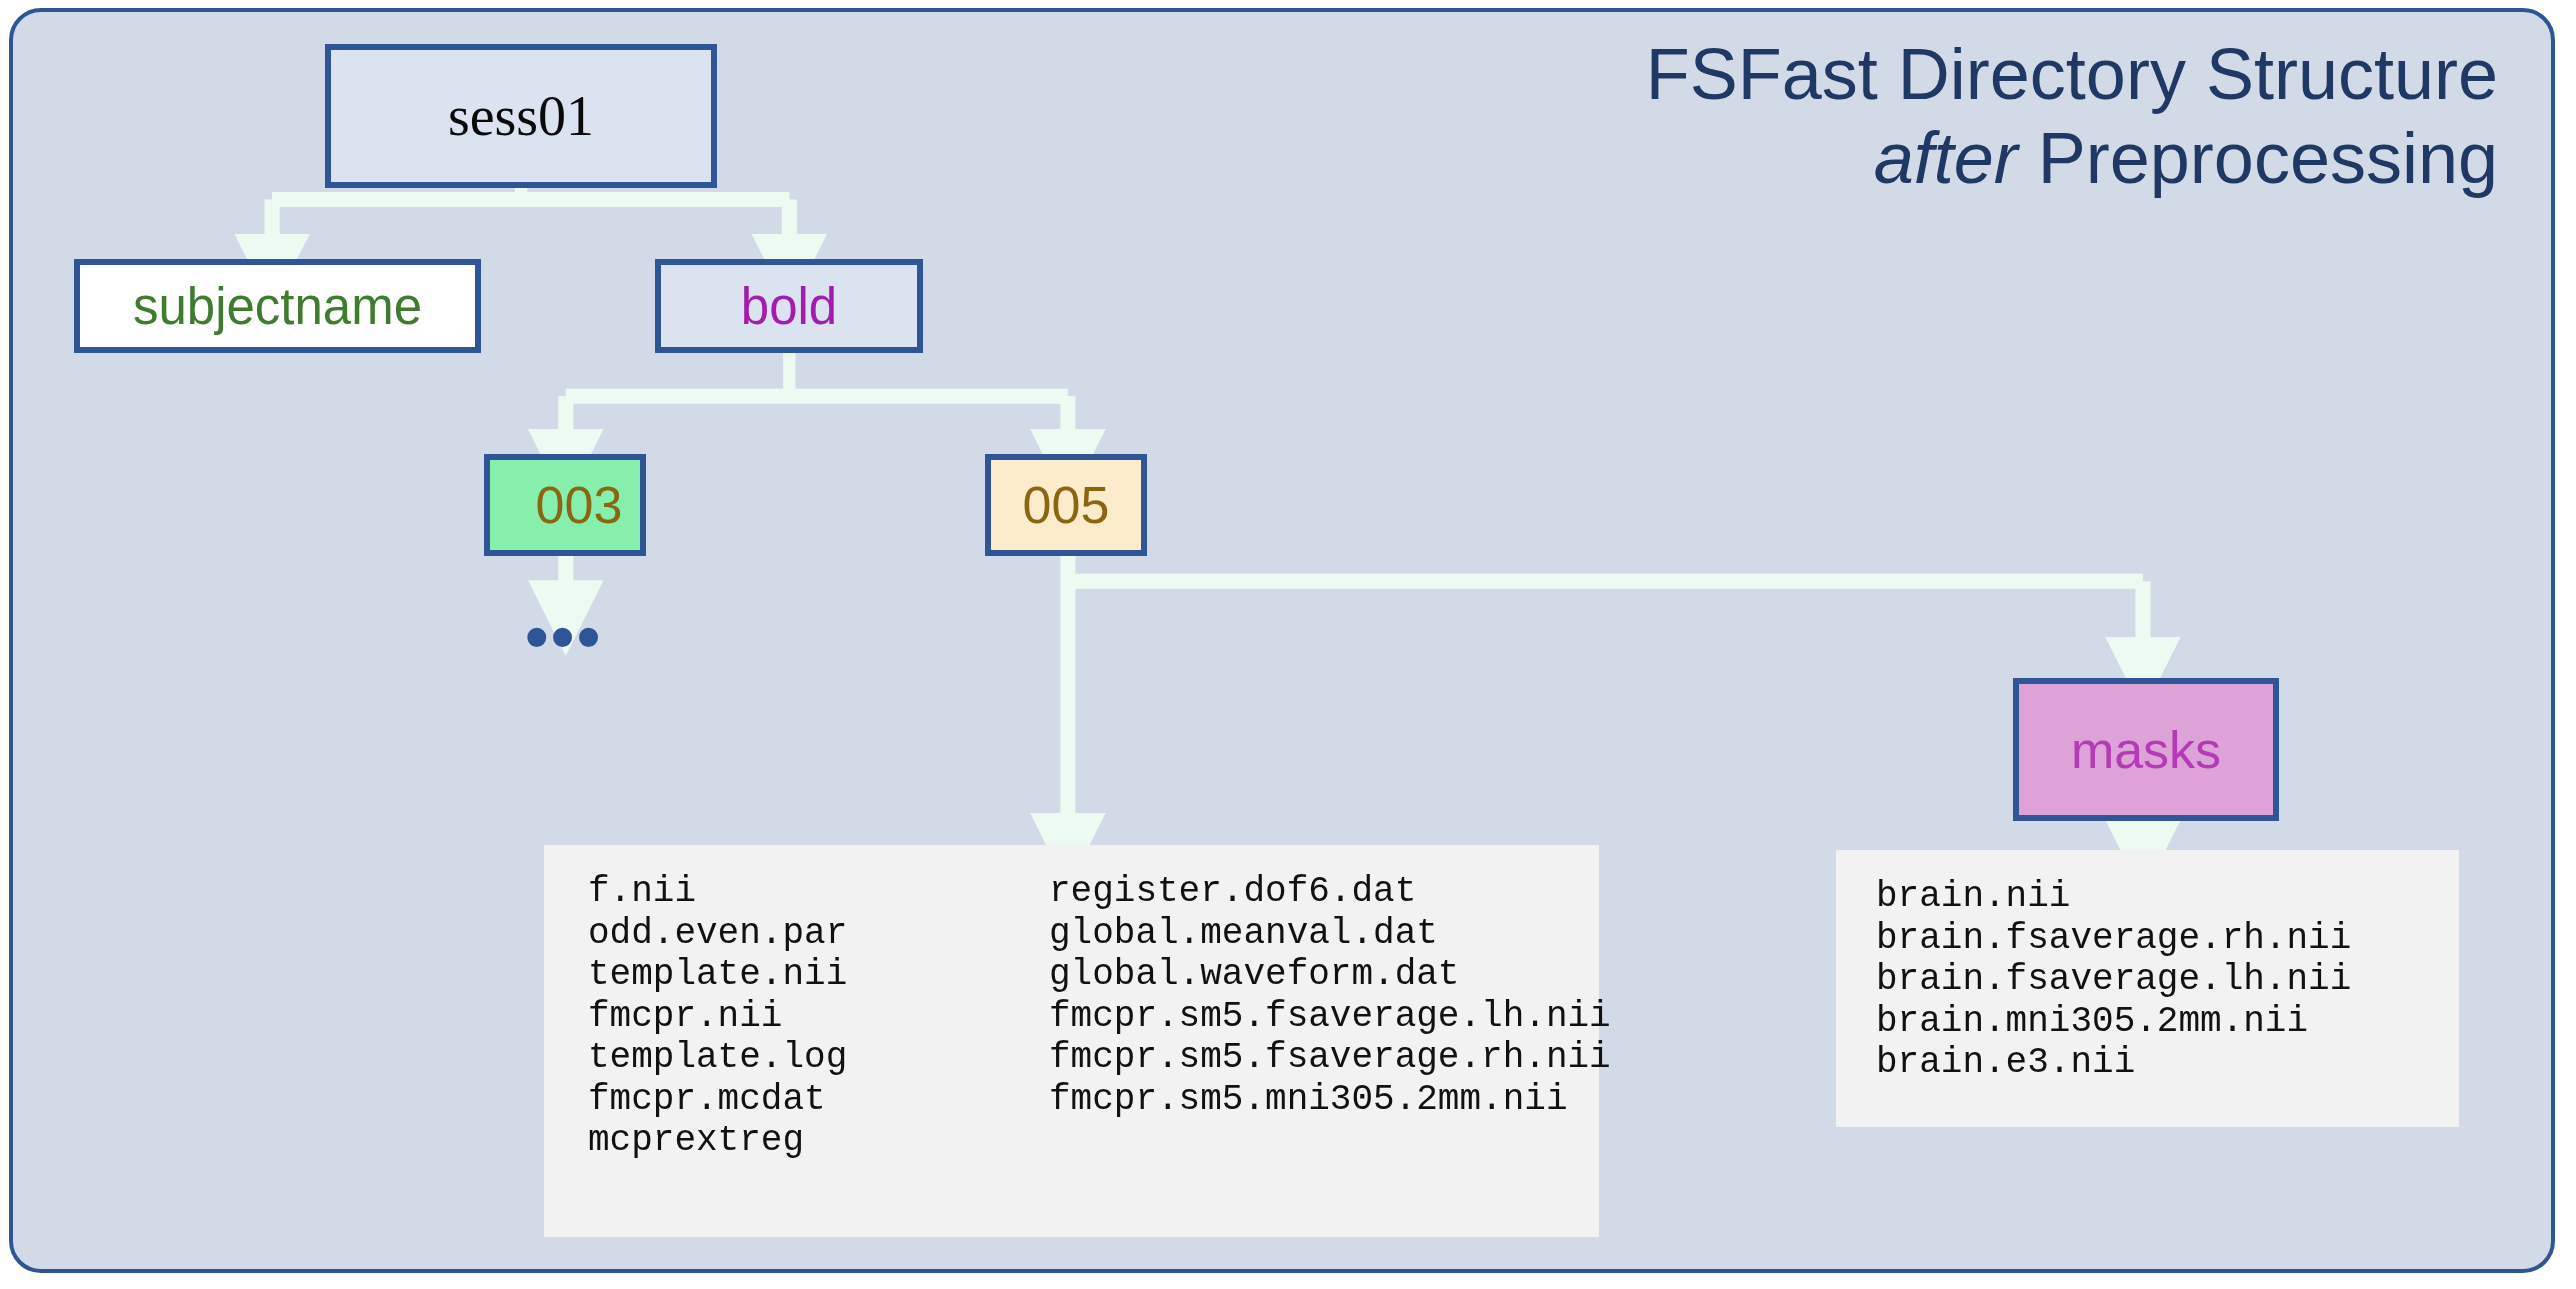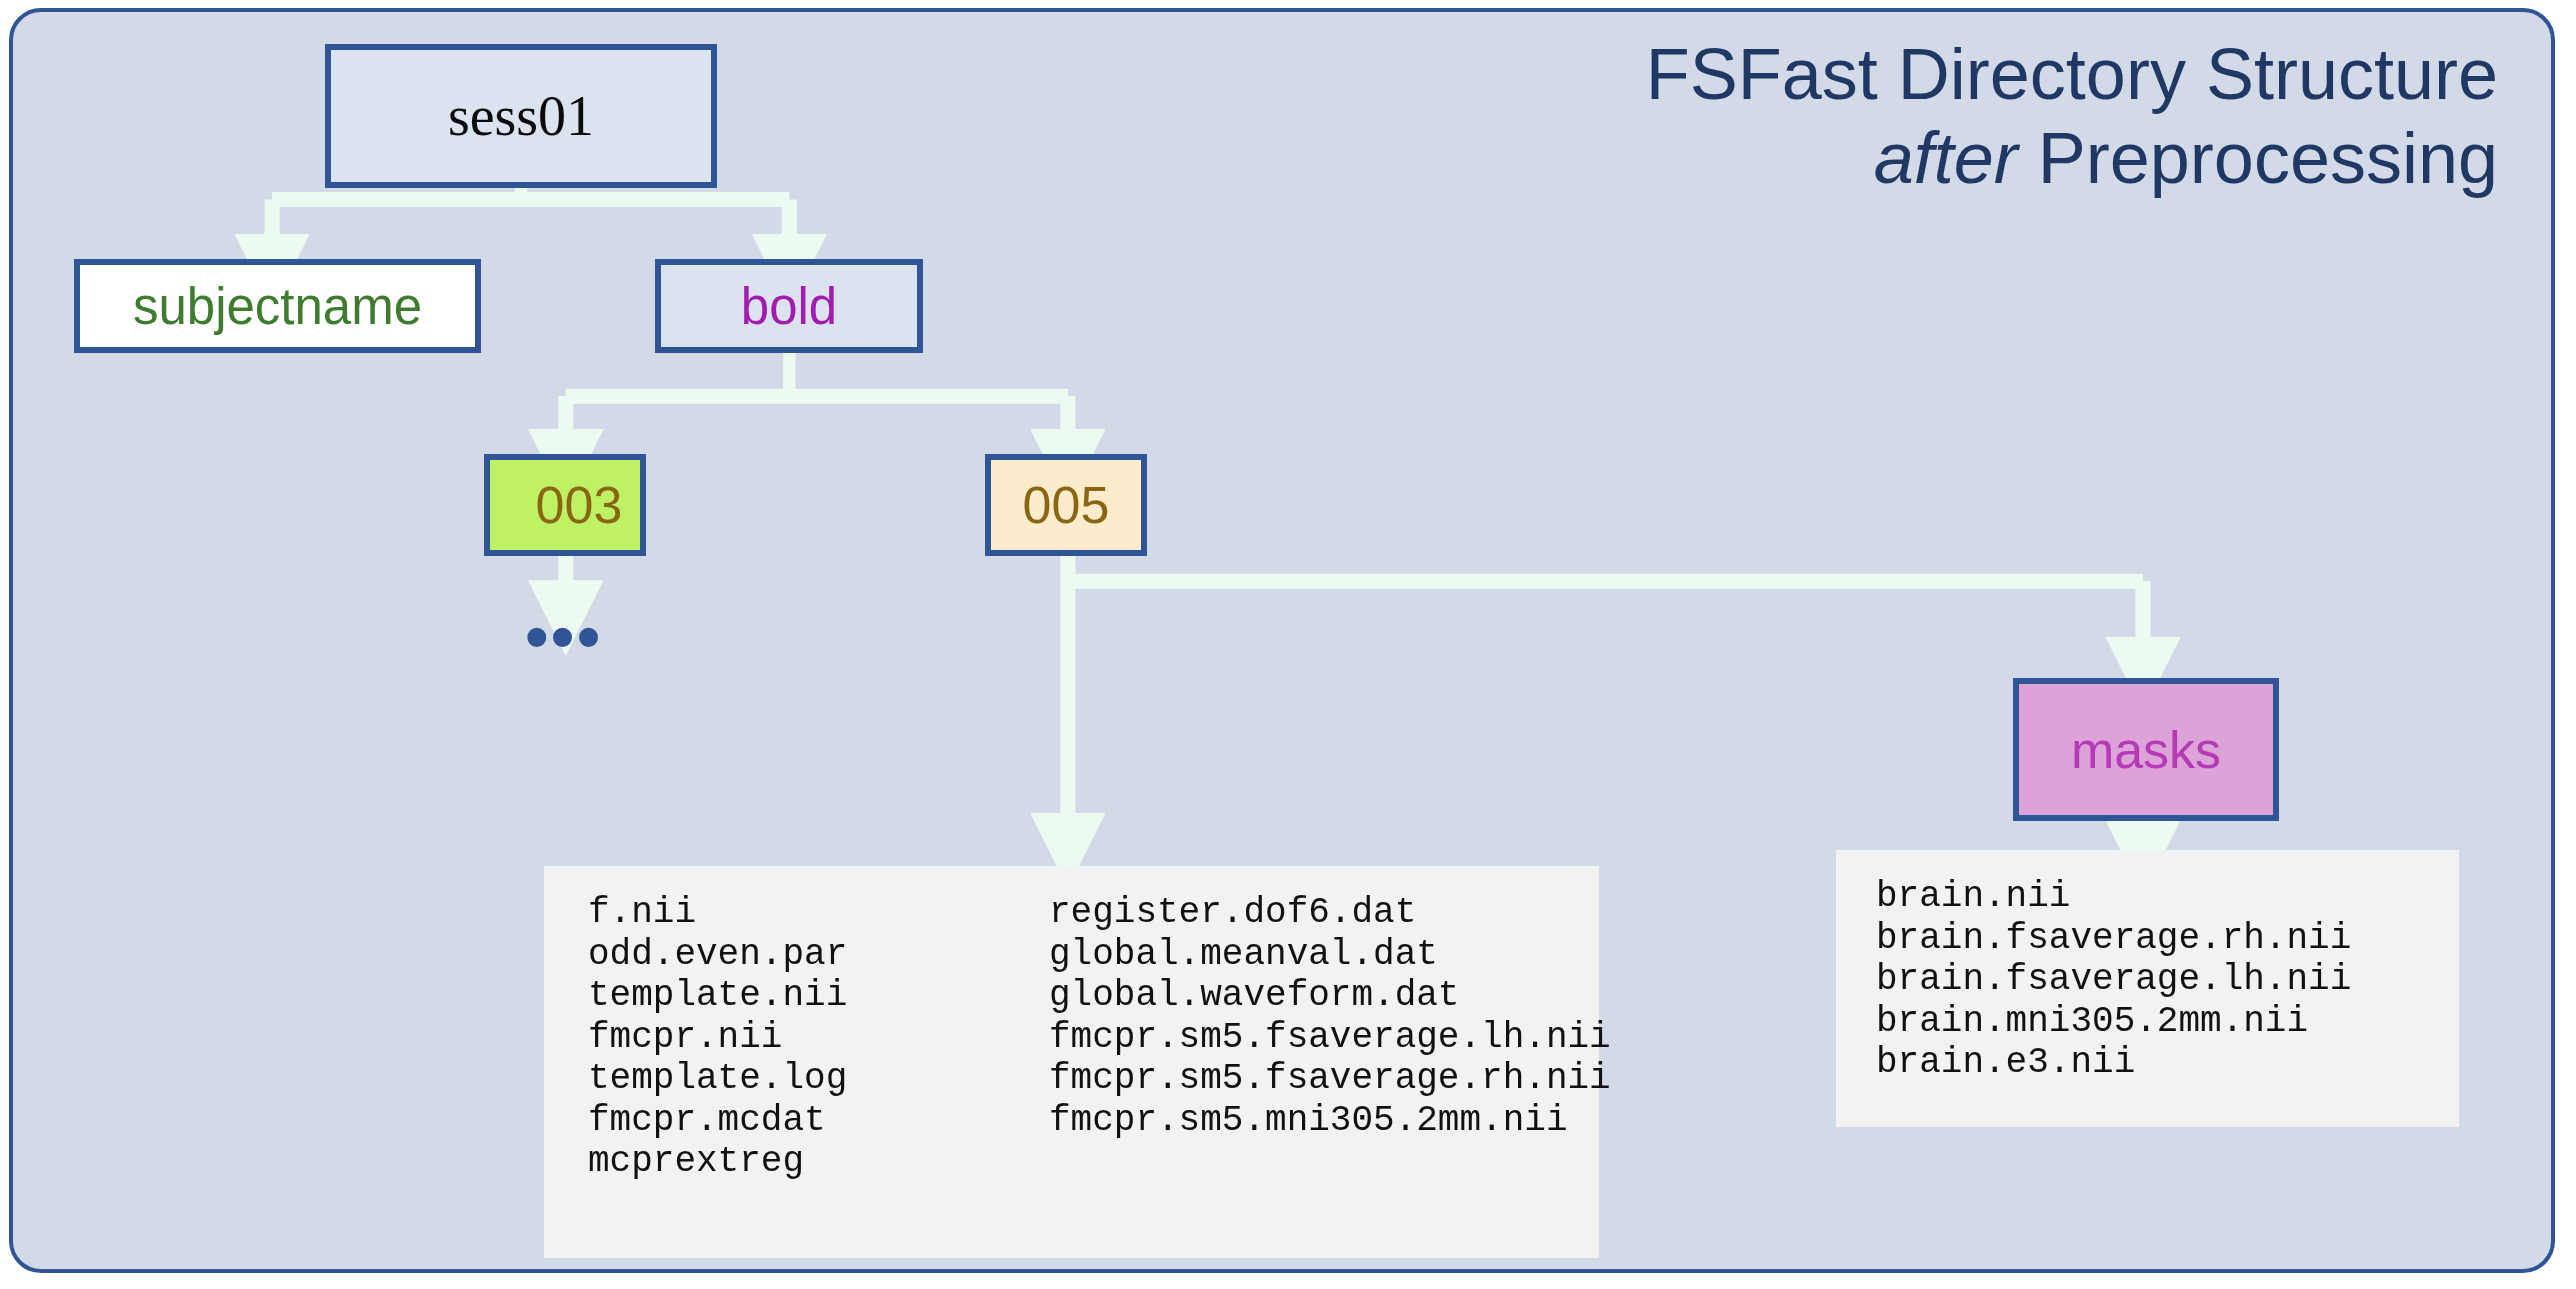--- a/index.html
+++ b/index.html
@@ -78,21 +78,21 @@
   #node-bold {
     left: 655px; top: 259px;
     width: 268px; height: 94px;
     background: #dbe2f0;
     color: #a21caf;
     font-size: 51px;
   }
   #node-003 {
     left: 484px; top: 454px;
     width: 162px; height: 102px;
-    background: #bef264;
+    background: #86efac;
     color: #8a6614;
     font-size: 52px;
     padding-left: 28px;
   }
   #node-005 {
     left: 985px; top: 454px;
     width: 162px; height: 102px;
     background: #fdeccb;
     color: #8a6614;
     font-size: 52px;
@@ -129,21 +129,20 @@
     box-sizing: border-box;
     font-family: "Liberation Mono", "DejaVu Sans Mono", monospace;
     font-size: 36px;
     color: #111111;
     line-height: 1.155;
   }
   #panel-bold-files {
     left: 544px; top: 845px;
     width: 1055px; height: 392px;
     padding: 26px 0 0 44px;
-    margin-top: 21px;
   }
   #panel-bold-files .cols {
     display: flex;
     flex-direction: row;
   }
   #panel-bold-files .col-a { width: 468px; }
   #panel-bold-files .col-b { width: 550px; }
 
   #panel-masks-files {
     left: 1836px; top: 850px;

